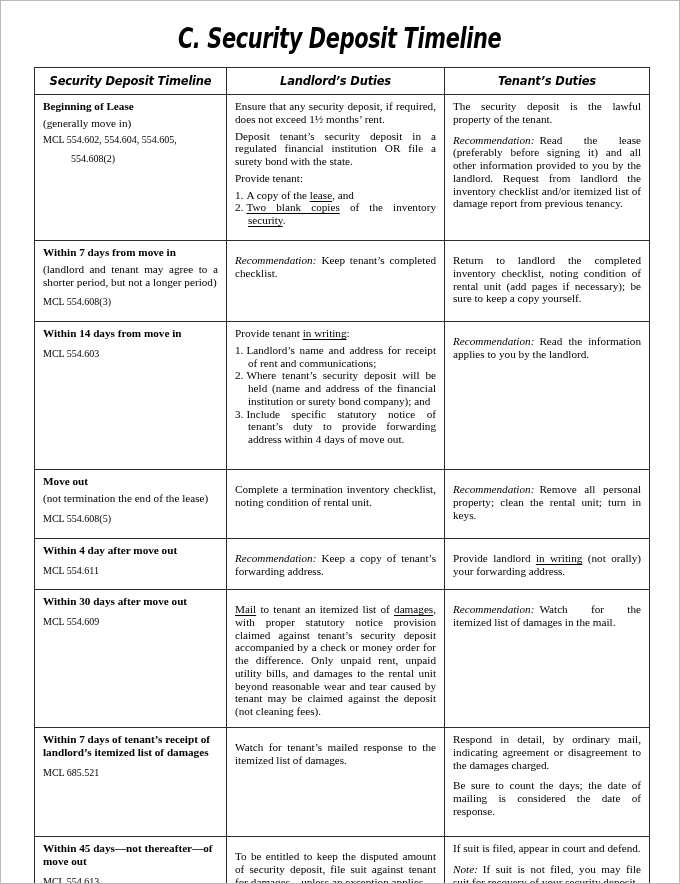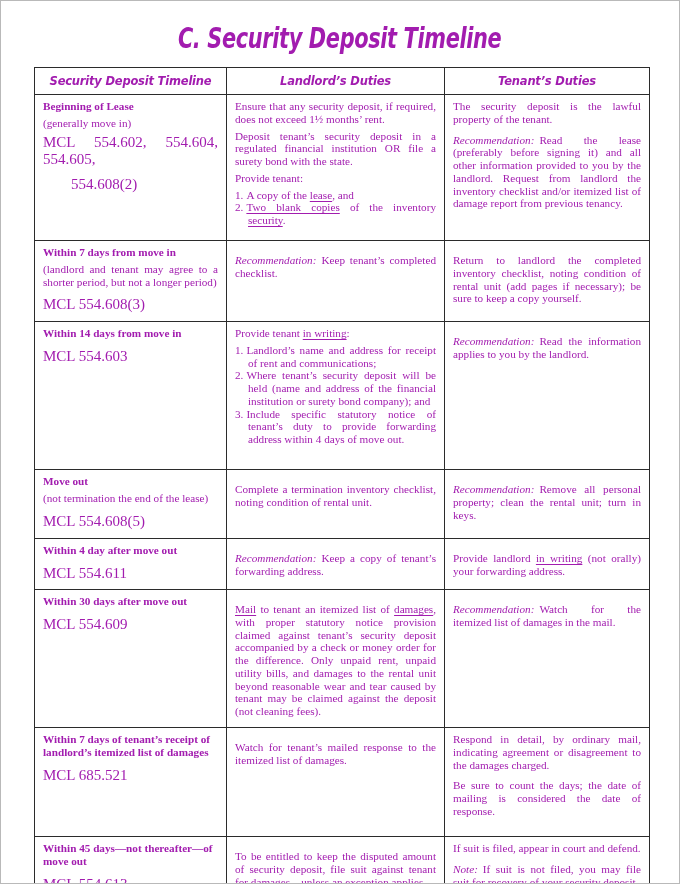--- a/index.html
+++ b/index.html
@@ -1,20 +1,20 @@
 <!DOCTYPE html>
 <html><head>
 <meta charset="utf-8">
 <style>
   html,body { margin:0; padding:0; background:#ffffff; }
   .page {
     width:680px; height:884px; box-sizing:border-box;
     background:#ffffff; border:1px solid #b9b9b9;
     font-family:"Liberation Serif","DejaVu Serif",serif;
-    color:#a21caf; overflow:hidden;
+    color:#000000; overflow:hidden;
   }
   .title {
     margin:20px 0 12px; text-align:center;
     font-family:"DejaVu Sans","Liberation Sans",sans-serif;
     font-style:italic; font-weight:bold; font-size:29px;
     white-space:nowrap;
   }
   .title-inner { display:inline-block; transform:scaleX(0.72); transform-origin:center; letter-spacing:-0.5px; }
   table.tl {
     border-collapse:collapse; table-layout:fixed;
@@ -25,21 +25,21 @@
     font-family:"DejaVu Sans","Liberation Sans",sans-serif;
     font-style:italic; font-weight:bold; font-size:11.5px;
     letter-spacing:-0.2px; padding:6px 3px; height:14px;
     white-space:nowrap; overflow:hidden;
   }
   .tl td { padding:5px 8px 6px 8px; font-size:11.2px; line-height:1.14; }
   .tl td p { margin:0 0 4px 0; text-align:justify; }
   .tl td p:last-child { margin-bottom:0;margin-top:8px; }
   p.head { font-weight:bold; text-align:left !important; margin:0 0 0 0; }
   p.sub  { margin:0 0 0 0; }
-  p.mcl  { font-size:15px; text-align:right; margin:1px 0 0 0; line-height:1.15; }
+  p.mcl  { font-size:10px; text-align:right; margin:1px 0 0 0; line-height:1.15; }
   p.mcl2 { padding-left:28px; margin:0; }
   .li { padding-left:13px; text-indent:-13px; margin:0; text-align:justify; }
   .num { margin-right:3px; }
   .u { text-decoration:underline; text-underline-offset:1.5px; }
   .lab { font-style:italic; margin-right:5px; }
   p.tight { margin-bottom:0; }
   
   .rr1 td { height:134px; }
   .rr2 td { height:69px; }
   .rr3 td { height:136px; }

